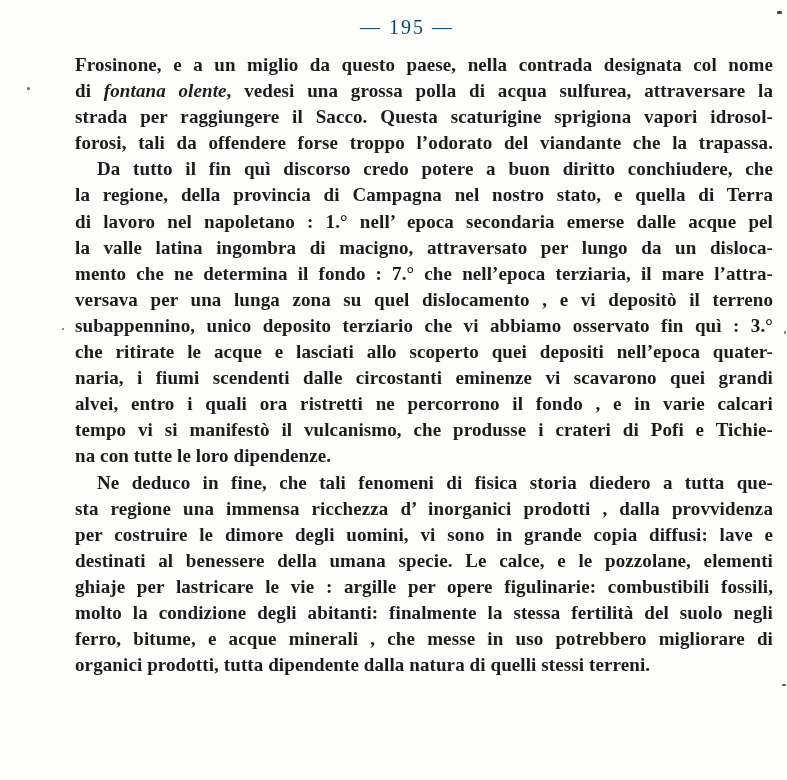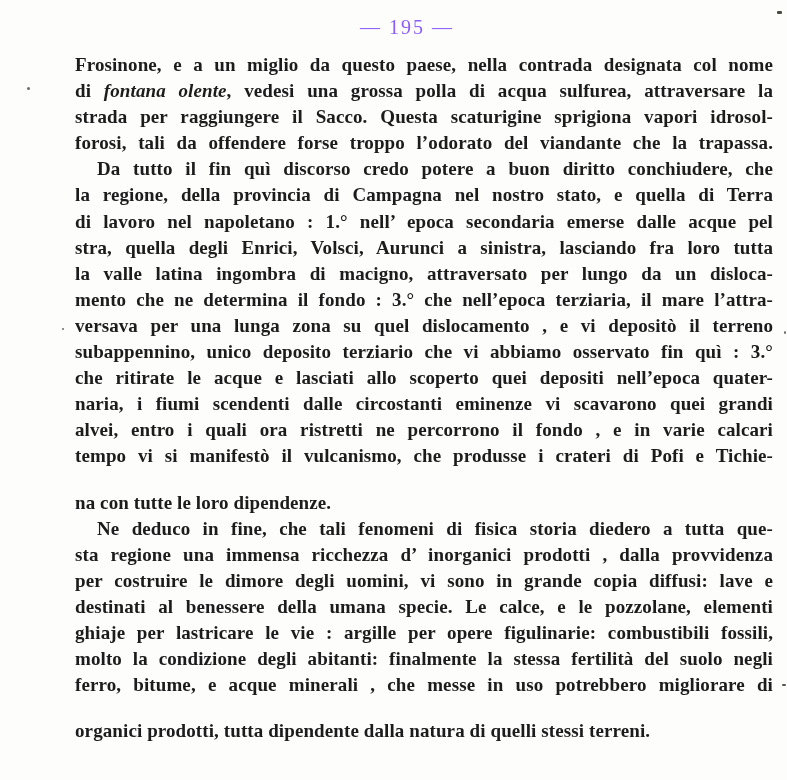--- a/index.html
+++ b/index.html
@@ -14,38 +14,37 @@
     width:787px; height:780px;
     background:#fdfdfb;
     color:#1c1c1c;
   }
   .header {
     position:absolute;
     top:16px; left:57px; width:700px;
     text-align:center;
     font-size:20px;
     letter-spacing:2px;
-    color:#8b5cf6;
+    color:#0c4a6e;
   }
   .textblock {
     position:absolute;
     left:75px; top:52px; width:698px;
     font-size:19px;
     line-height:26.1px;
     letter-spacing:0.1px;
   }
   .para { margin:0; padding:0;font-weight:bold; }
   .ln {
     text-align:justify;
     text-align-last:justify;
     -moz-text-align-last:justify;
   }
   .ln.last {
     text-align-last:left;
-    margin-top:20px;
     -moz-text-align-last:left;
   }
   .ln.indent { text-indent:22px; }
   .ln em { font-style:italic; }
   .speck {
     position:absolute;
     background:#6b6b66;
     border-radius:50%;
   }
   #speck1 { left:27px;  top:87px;  width:3px; height:3px; }
@@ -67,23 +66,22 @@
       <div class="ln">Frosinone, e a un miglio da questo paese, nella contrada designata col nome</div>
       <div class="ln"><span>di </span><em>fontana olente</em><span>, vedesi una grossa polla di acqua sulfurea, attraversare la</span></div>
       <div class="ln">strada per raggiungere il Sacco. Questa scaturigine sprigiona vapori idrosol-</div>
       <div class="ln">forosi, tali da offendere forse troppo l’odorato del viandante che la trapassa.</div>
     </div>
 
     <div class="para">
       <div class="ln indent">Da tutto il fin quì discorso credo potere a buon diritto conchiudere, che</div>
       <div class="ln">la regione, della provincia di Campagna nel nostro stato, e quella di Terra</div>
       <div class="ln">di lavoro nel napoletano : 1.° nell’ epoca secondaria emerse dalle acque pel</div>
-      <div class="ln">stra, quella degli Enrici, Volsci, Aurunci a sinistra, lasciando fra loro tutta</div>
       <div class="ln">la valle latina ingombra di macigno, attraversato per lungo da un disloca-</div>
-      <div class="ln">mento che ne determina il fondo : 3.° che nell’epoca terziaria, il mare l’attra-</div>
+      <div class="ln">mento che ne determina il fondo : 7.° che nell’epoca terziaria, il mare l’attra-</div>
       <div class="ln">versava per una lunga zona su quel dislocamento , e vi depositò il terreno</div>
       <div class="ln">subappennino, unico deposito terziario che vi abbiamo osservato fin quì : 3.°</div>
       <div class="ln">che ritirate le acque e lasciati allo scoperto quei depositi nell’epoca quater-</div>
       <div class="ln">naria, i fiumi scendenti dalle circostanti eminenze vi scavarono quei grandi</div>
       <div class="ln">alvei, entro i quali ora ristretti ne percorrono il fondo , e in varie calcari</div>
       <div class="ln">tempo vi si manifestò il vulcanismo, che produsse i crateri di Pofi e Tichie-</div>
       <div class="ln last">na con tutte le loro dipendenze.</div>
     </div>
 
     <div class="para">

